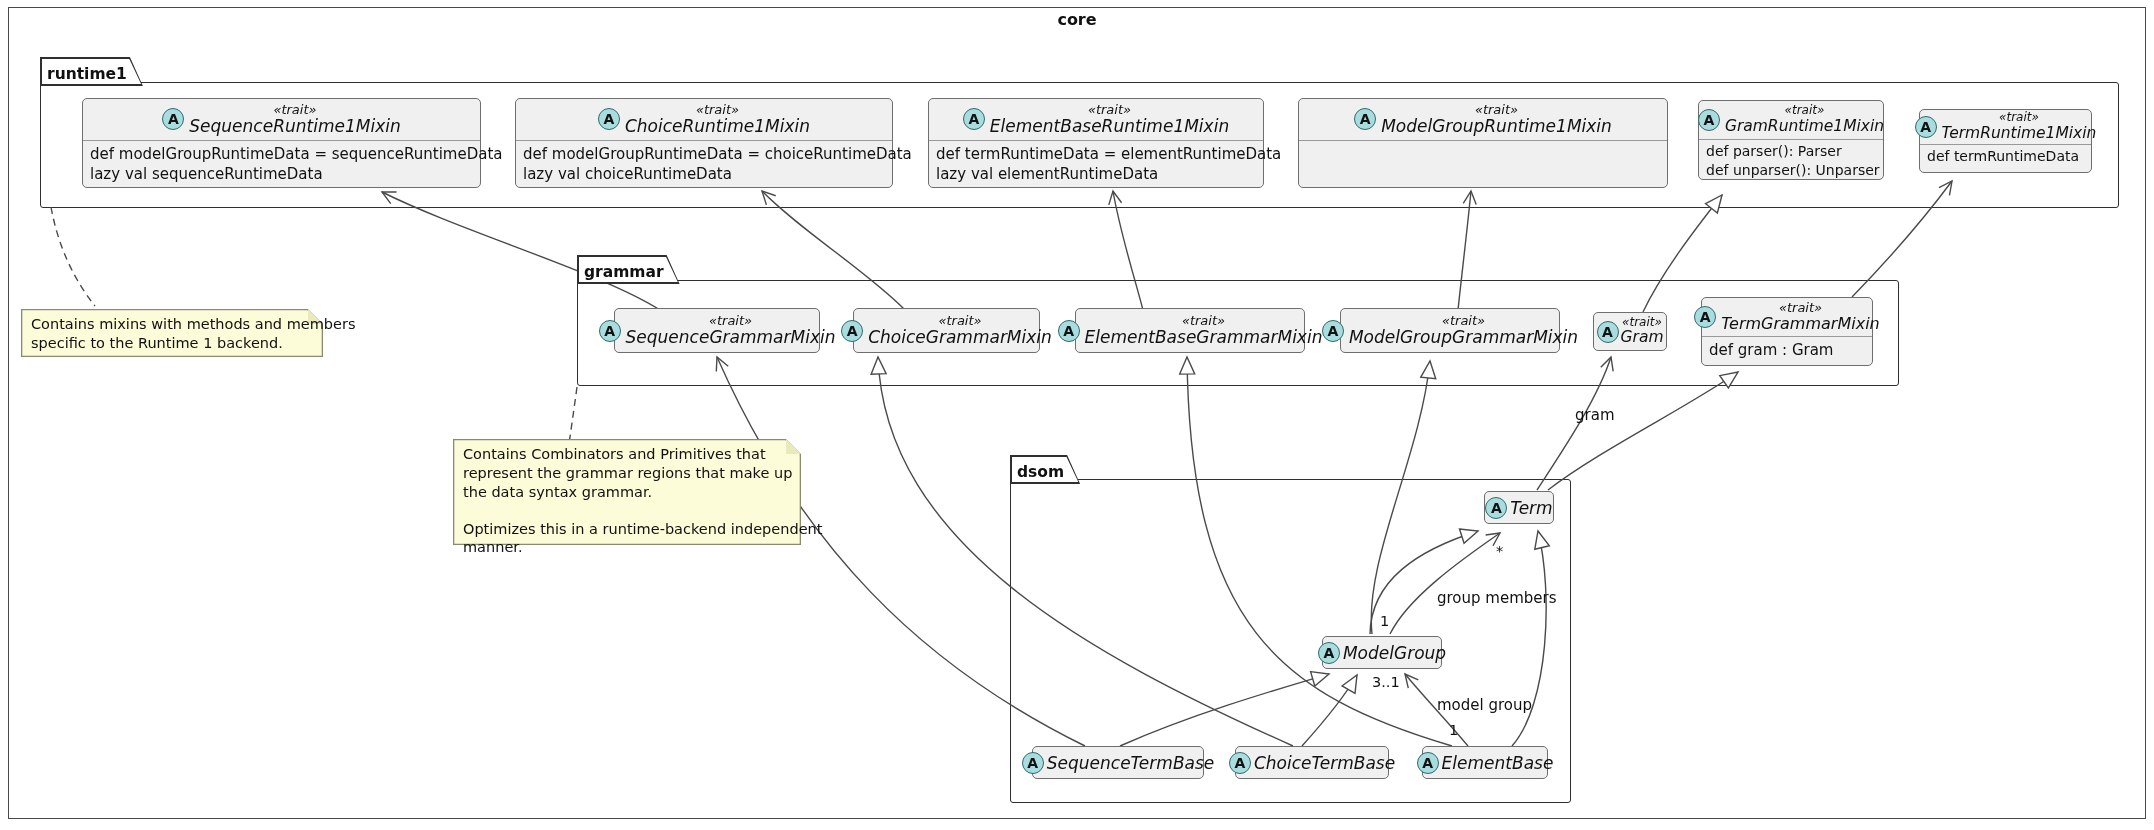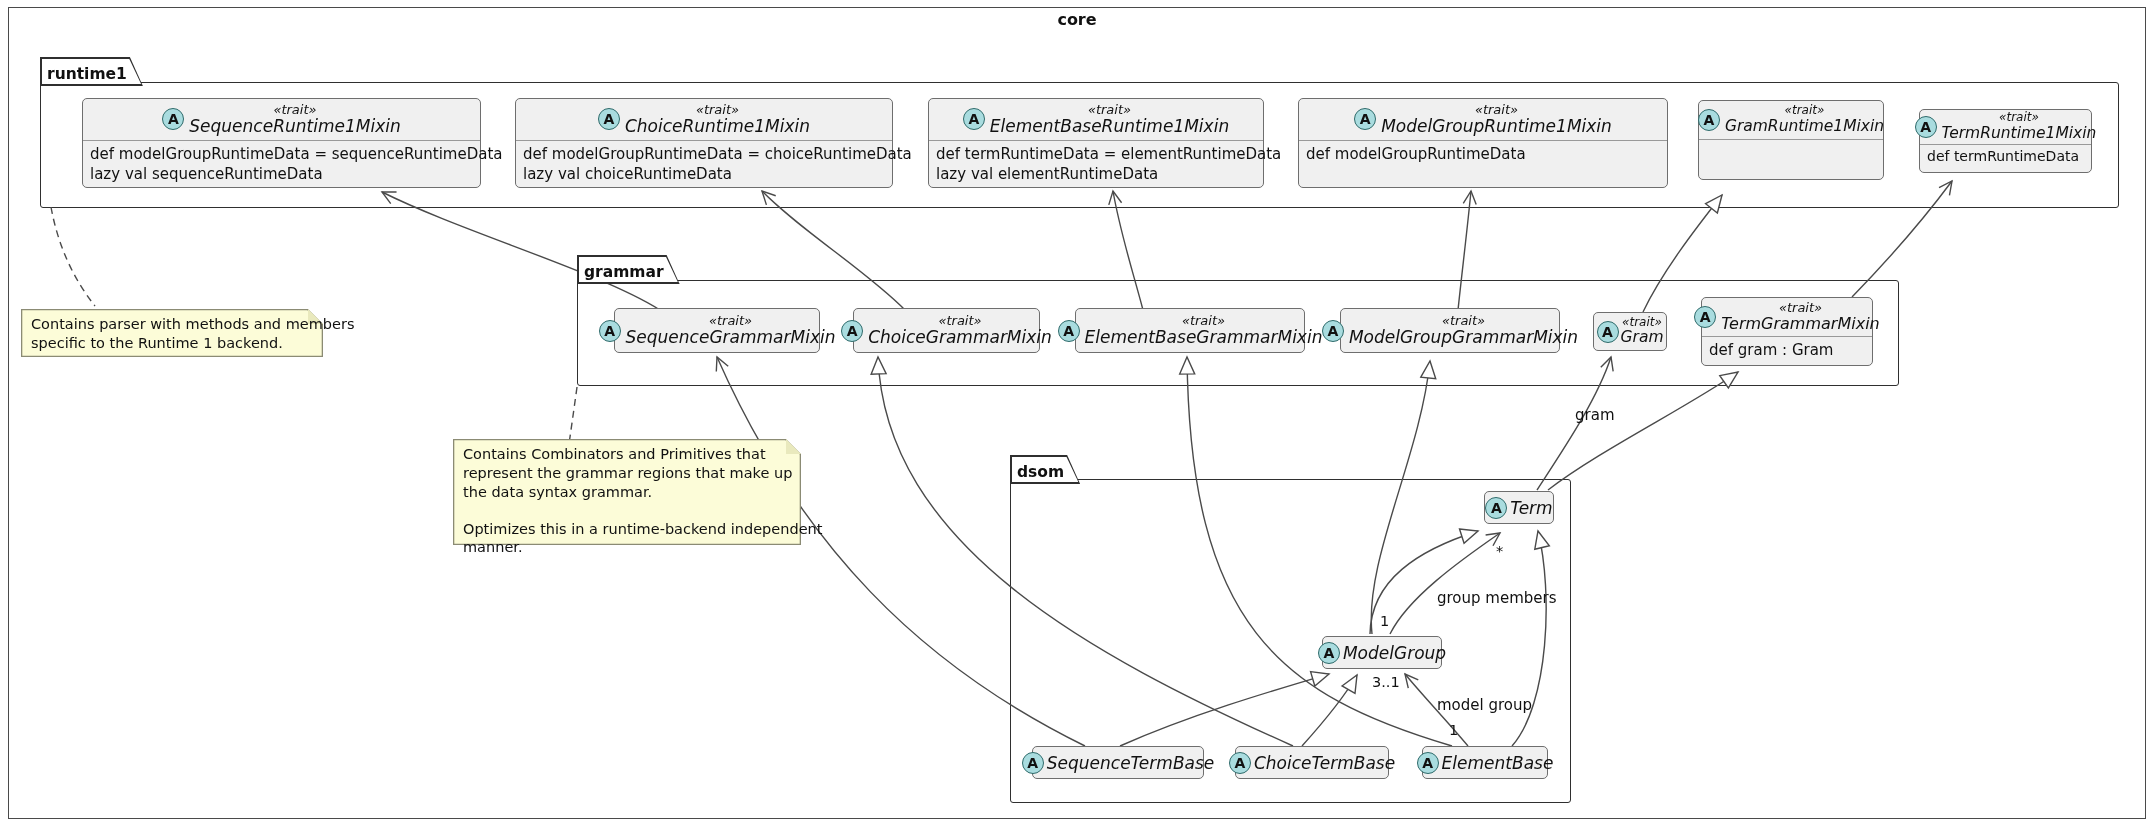--- a/index.html
+++ b/index.html
@@ -144,31 +144,34 @@
 
   <div class="cls two" style="left:1298px; top:98px; width:370px; height:90px;">
     <div class="cls-head">
       <span class="aicon">A</span>
       <div class="head-text">
           <div class="stereo">«trait»</div>
           <div class="cname">ModelGroupRuntime1Mixin</div>
         </div>
     </div>
     <div class="cls-members">
-      <div class="member">def modelGroupRuntimeData</div>
     </div>
   </div>
 
   <div class="cls two sm" style="left:1698px; top:100px; width:186px; height:80px;">
     <div class="cls-head">
       <span class="aicon">A</span>
       <div class="head-text">
           <div class="stereo">«trait»</div>
           <div class="cname">GramRuntime1Mixin</div>
         </div>
+    </div>
+    <div class="cls-members">
+      <div class="member">def parser(): Parser</div>
+      <div class="member">def unparser(): Unparser</div>
     </div>
   </div>
 
   <div class="cls two sm" style="left:1919px; top:109px; width:173px; height:64px;">
     <div class="cls-head" style="padding:1px 4px;">
       <span class="aicon">A</span>
       <div class="head-text">
           <div class="stereo">«trait»</div>
           <div class="cname">TermRuntime1Mixin</div>
         </div>
@@ -274,21 +277,21 @@
       <span class="aicon">A</span>
       <div class="cname">ElementBase</div>
     </div>
   </div>
 
   <div class="note" style="left:21px; top:309px; width:302px; height:48px;">
     <div class="note-bg"></div>
     <div class="note-fill"></div>
     <div class="note-fold"></div>
     <div class="note-text">
-      <div class="note-line">Contains parser with methods and members</div>
+      <div class="note-line">Contains mixins with methods and members</div>
       <div class="note-line">specific to the Runtime 1 backend.</div>
     </div>
   </div>
 
   <div class="note" style="left:407px; top:439px; width:348px; height:106px;margin-left:46px;">
     <div class="note-bg"></div>
     <div class="note-fill"></div>
     <div class="note-fold"></div>
     <div class="note-text">
       <div class="note-line">Contains Combinators and Primitives that</div>

